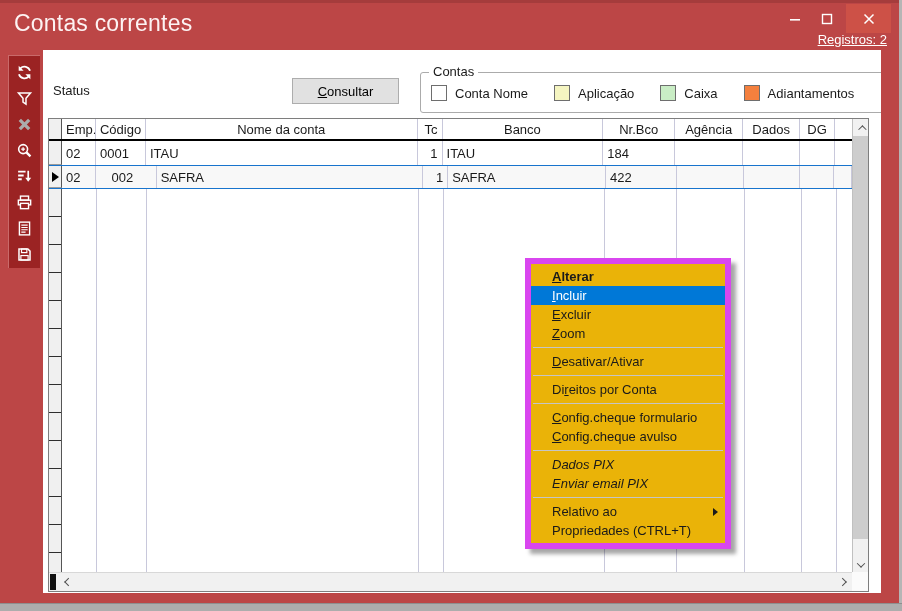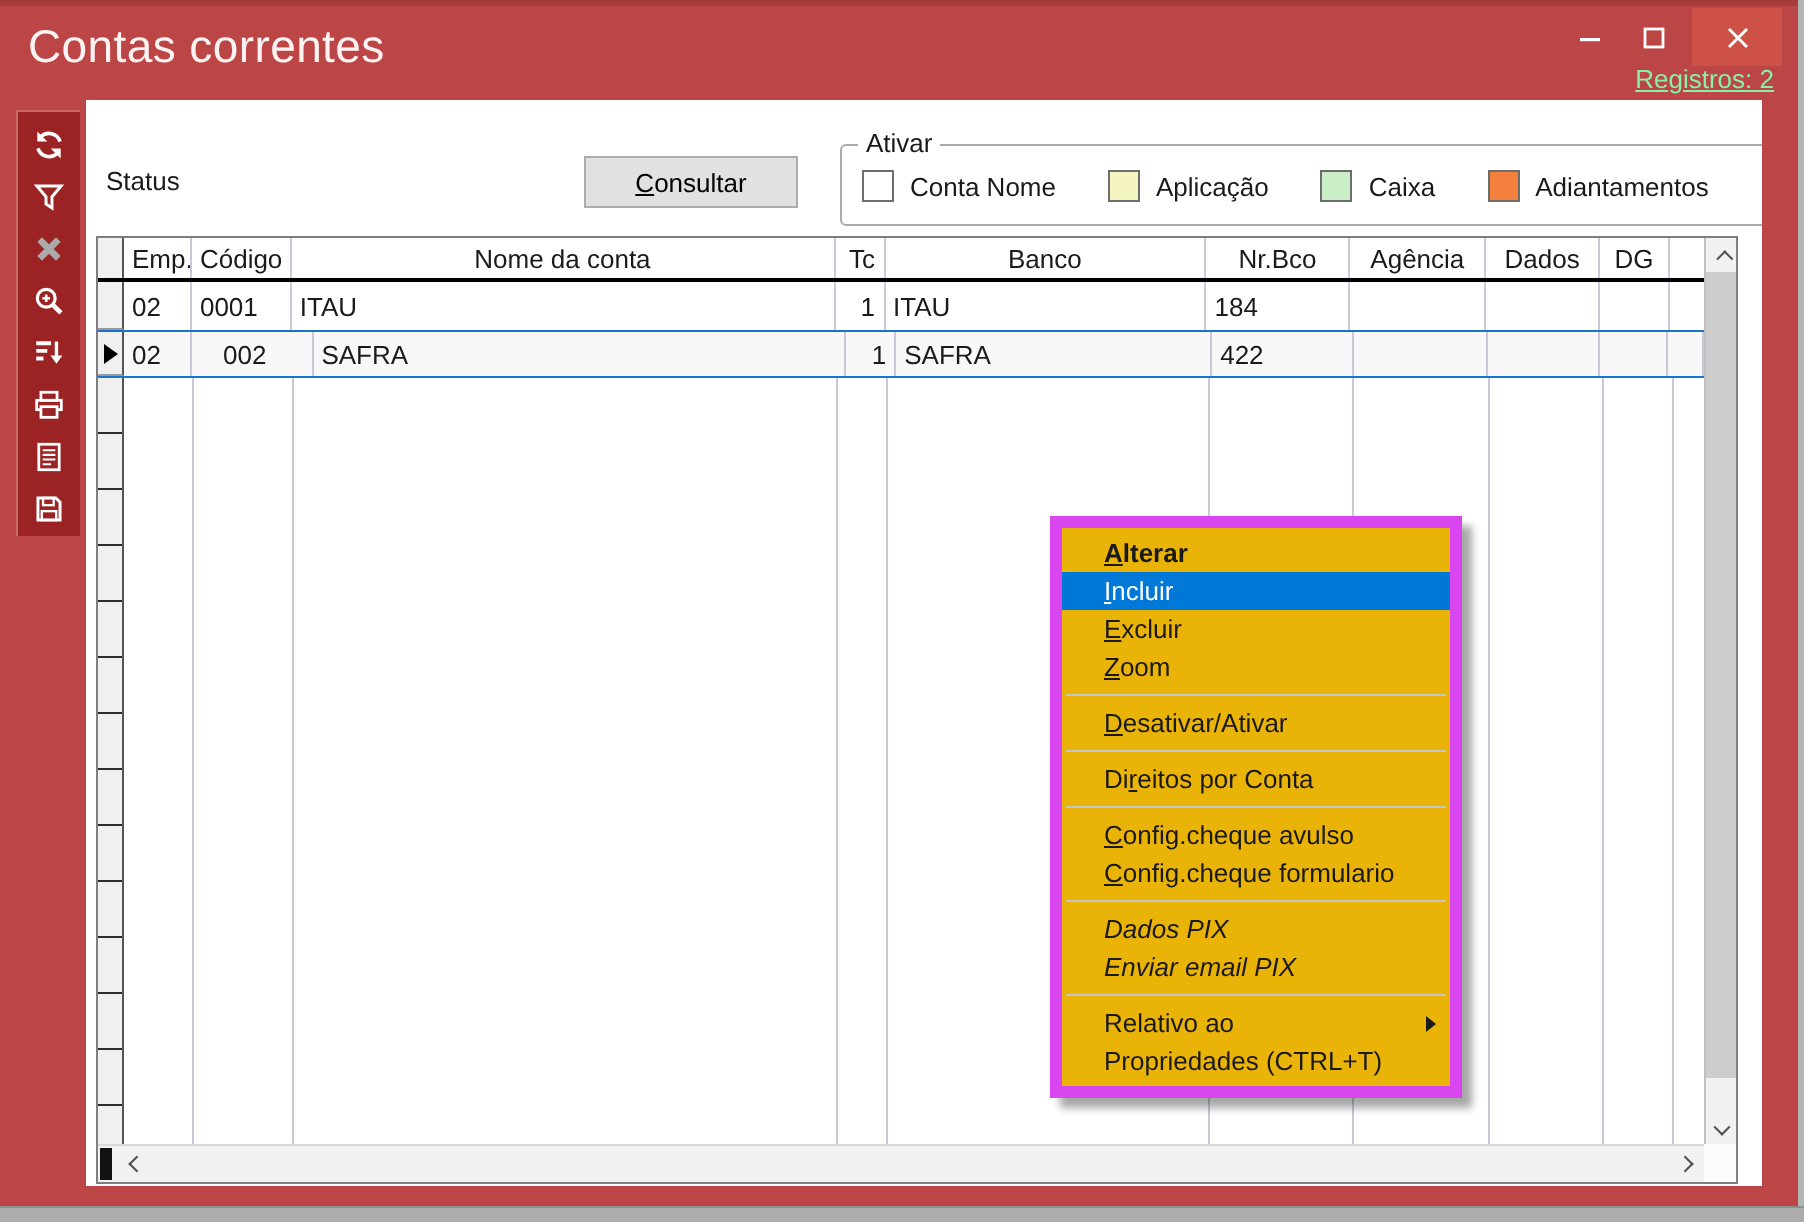--- a/index.html
+++ b/index.html
@@ -8,21 +8,21 @@
   .window { position:absolute; inset:0; }
 
   
   .titlebar { position:absolute; left:0; top:0; width:899px; height:50px; background:#bc4646; }
   .titlebar-topedge { position:absolute; left:0; top:0; width:100%; height:3px; background:#a53c3c; }
   .window-title { position:absolute; left:14px; top:10px; font-size:23px; font-weight:300; color:#fdf3f3; letter-spacing:.2px; }
   .win-btn { position:absolute; top:4px; height:29px; display:flex; align-items:center; justify-content:center; cursor:default; }
   .btn-min { left:780px; width:30px; }
   .btn-max { left:812px; width:30px; }
   .btn-close { left:846px; width:45px; background:#cd5147; }
-  .registros { position:absolute; right:12px; top:32px; color:#86efac; text-decoration:underline; font-size:13px; }
+  .registros { position:absolute; right:12px; top:32px; color:#ffffff; text-decoration:underline; font-size:13px; }
 
   .left-band { position:absolute; left:0; top:50px; width:43px; height:553px; background:#bc4646; }
   .right-band { position:absolute; left:881px; top:50px; width:18px; height:553px; background:#bc4646; }
   .bottom-band { position:absolute; left:0; top:593px; width:899px; height:10px; background:#bc4646; }
   .edge-right { position:absolute; left:899px; top:0; width:3px; height:611px; background:#b5b5b5; }
   .edge-bottom { position:absolute; left:0; top:603px; width:902px; height:8px; background:#adadad; border-top:1px solid #8f8f8f; }
 
   
   .toolbar { position:absolute; left:8px; top:5px; width:32px; height:213px; background:#9b2323; border-top:1px solid #c96a6a; border-left:1px solid #c96a6a; display:flex; flex-direction:column; align-items:center; padding-top:3px; }
   .tool-btn { width:30px; height:26px; display:flex; align-items:center; justify-content:center; background:transparent; border:none; cursor:pointer; }
@@ -211,21 +211,21 @@
   <div class="edge-bottom"></div>
 
   <div class="client">
 
     <div class="status-label">Status</div>
 
 
     <button class="consultar" id="consultar-btn"><u>C</u>onsultar</button>
 
     <div class="legend-box">
-      <span class="legend-title">Ativar</span>
+      <span class="legend-title">Contas</span>
       <div class="legend-items" id="legend-items">
           <div class="legend-item">
             <span class="swatch" style="background: rgb(255, 255, 255);"></span>
             <span>Conta Nome</span>
           </div>
           <div class="legend-item">
             <span class="swatch" style="background: rgb(245, 245, 193);"></span>
             <span>Aplicação</span>
           </div>
           <div class="legend-item">
@@ -340,22 +340,22 @@
   <div class="menu" id="context-menu">
       <div class="menu-item bold"><u>A</u>lterar</div>
       <div class="menu-item selected"><u>I</u>ncluir</div>
       <div class="menu-item"><u>E</u>xcluir</div>
       <div class="menu-item"><u>Z</u>oom</div>
       <div class="menu-sep"></div>
       <div class="menu-item"><u>D</u>esativar/Ativar</div>
       <div class="menu-sep"></div>
       <div class="menu-item">Di<u>r</u>eitos por Conta</div>
       <div class="menu-sep"></div>
+      <div class="menu-item"><u>C</u>onfig.cheque formulario</div>
       <div class="menu-item"><u>C</u>onfig.cheque avulso</div>
-      <div class="menu-item"><u>C</u>onfig.cheque formulario</div>
       <div class="menu-sep"></div>
       <div class="menu-item italic">Dados PIX</div>
       <div class="menu-item italic">Enviar email PIX</div>
       <div class="menu-sep"></div>
       <div class="menu-item">Relativo ao<span class="sub-arrow"></span></div>
       <div class="menu-item">Propriedades (CTRL+T)</div>
     </div>
 
 </div>
 

